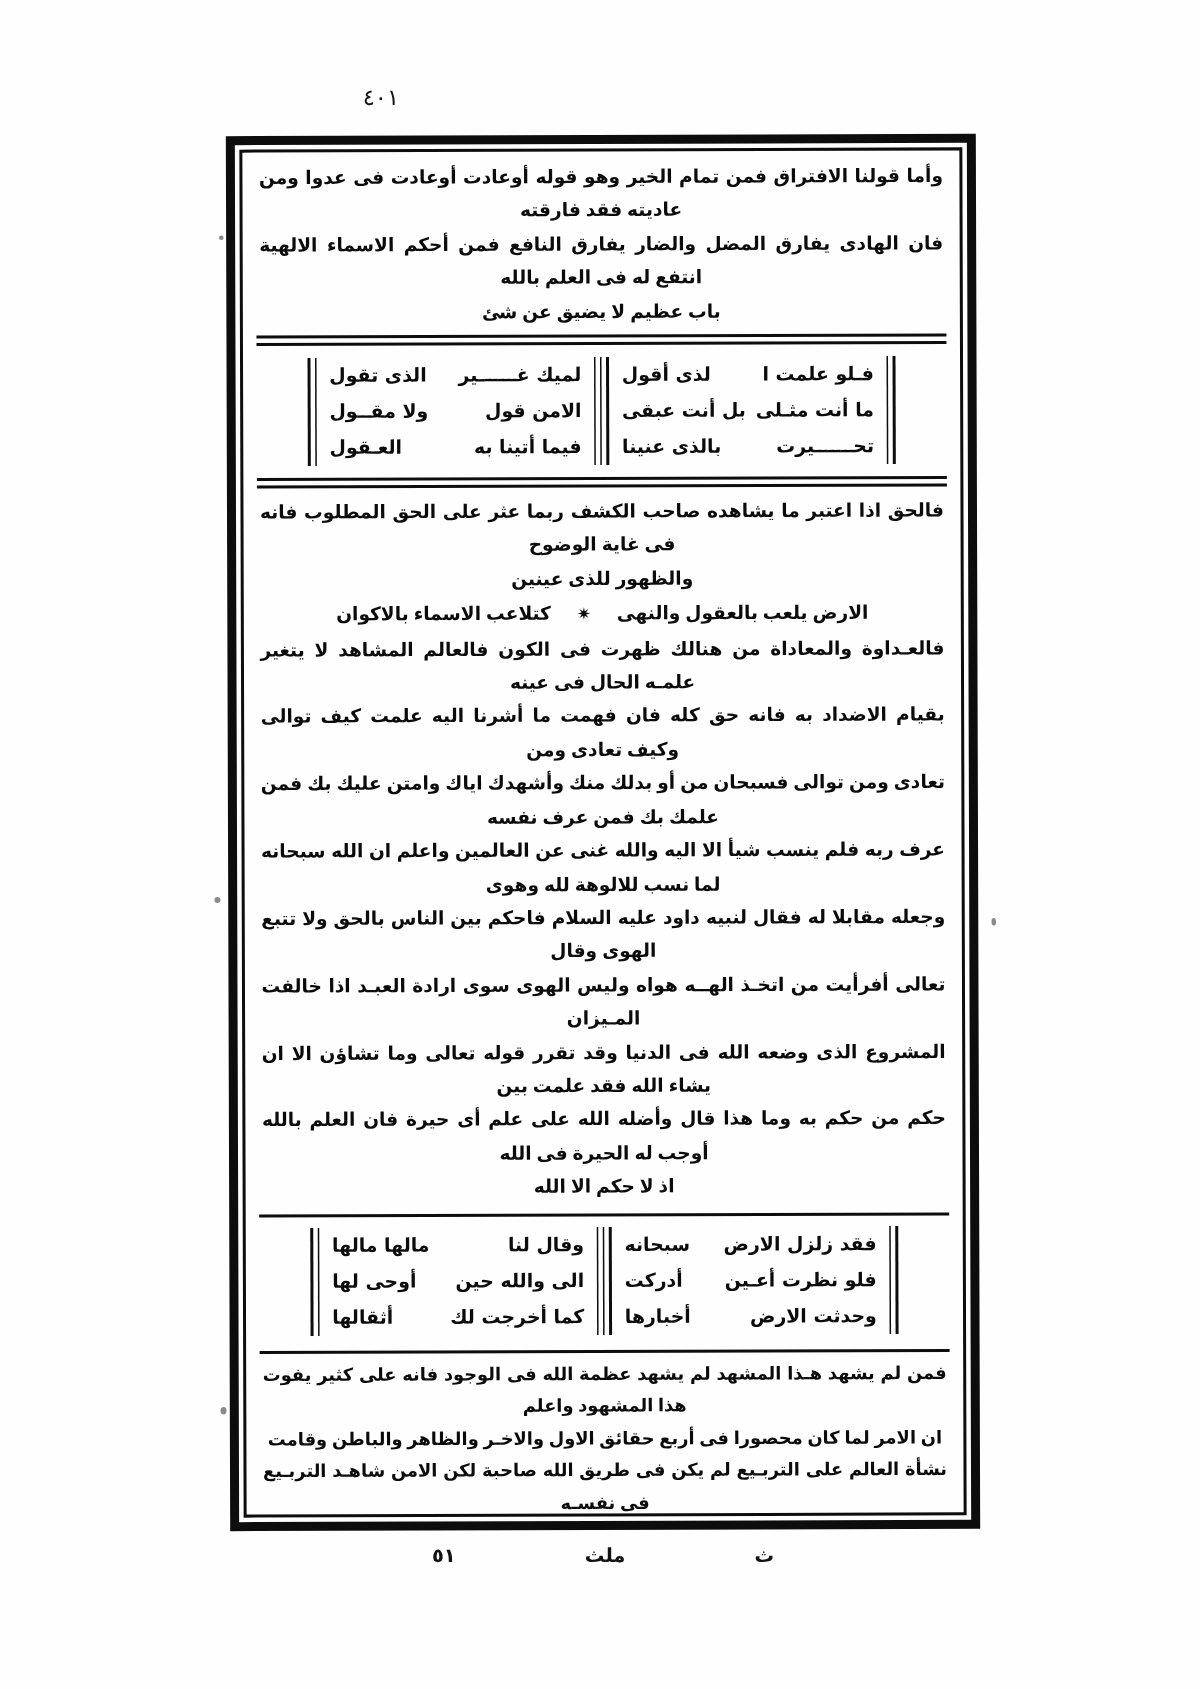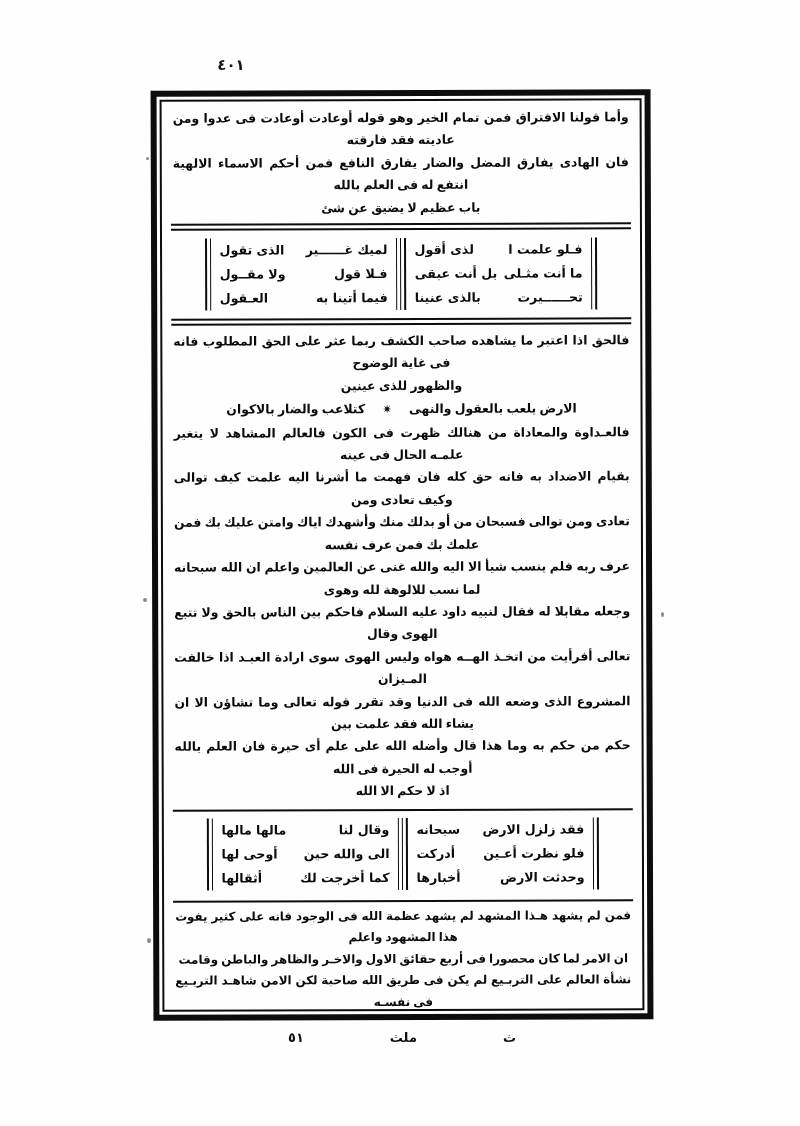--- a/index.html
+++ b/index.html
@@ -22,24 +22,23 @@
     inset: 0;
     background: #fefefe;
   }
 
   
   #folio-number {
     position: absolute;
     top: 56px;
     left: 196px;
     width: 70px;
-    text-align: center;
     font-family: "DejaVu Sans", sans-serif;
     font-size: 15px;
-    font-weight: 700;
+    font-weight: 400;
     color: #141414;
     letter-spacing: 2px;
     direction: rtl;
   }
 
   
   #text-frame {
     position: absolute;
     top: 90px;
     left: 152px;
@@ -205,21 +204,21 @@
         <div class="vbar"></div>
         <div class="vbar thin"></div>
         <div class="vbar thin"></div>
 
         <div class="verse-col left">
           <div class="hemistich">
             <span>لميك غــــــير</span>
             <span>الذى تقول</span>
           </div>
           <div class="hemistich">
-            <span>فـلا قول</span>
+            <span>الامن قول</span>
             <span>ولا مقــول</span>
           </div>
           <div class="hemistich">
             <span>فيما أتينا به</span>
             <span>العـقول</span>
           </div>
         </div>
 
         <div class="vbar thin"></div>
         <div class="vbar"></div>
@@ -229,21 +228,21 @@
       <div class="rule-double"></div>
 
       <div class="prose center-last">
         <p>فالحق اذا اعتبر ما يشاهده صاحب الكشف ربما عثر على الحق المطلوب فانه فى غاية الوضوح</p>
         <p>والظهور للذى عينين</p>
       </div>
 
       <div class="prose" style="text-align:center; text-align-last:center; padding-top:1px;">
         <span>الارض يلعب بالعقول والنهى</span>
         <span style="padding:0 14px; font-size:11px;">✷</span>
-        <span>كتلاعب والضار بالاكوان</span>
+        <span>كتلاعب الاسماء بالاكوان</span>
       </div>
 
       <div class="prose center-last">
         <p>فالعـداوة والمعاداة من هنالك ظهرت فى الكون فالعالم المشاهد لا يتغير علمـه الحال فى عينه</p>
         <p>بقيام الاضداد به فانه حق كله فان فهمت ما أشرنا اليه علمت كيف توالى وكيف تعادى ومن</p>
         <p>تعادى ومن توالى فسبحان من أو بدلك منك وأشهدك اياك وامتن عليك بك فمن علمك بك فمن عرف نفسه</p>
         <p>عرف ربه فلم ينسب شيأ الا اليه والله غنى عن العالمين واعلم ان الله سبحانه لما نسب للالوهة لله وهوى</p>
         <p>وجعله مقابلا له فقال لنبيه داود عليه السلام فاحكم بين الناس بالحق ولا تتبع الهوى وقال</p>
         <p>تعالى أفرأيت من اتخـذ الهــه هواه  وليس الهوى سوى ارادة العبـد اذا خالفت المـيزان</p>
         <p>المشروع الذى وضعه الله فى الدنيا وقد تقرر قوله تعالى وما تشاؤن الا ان يشاء الله  فقد علمت بين</p>

